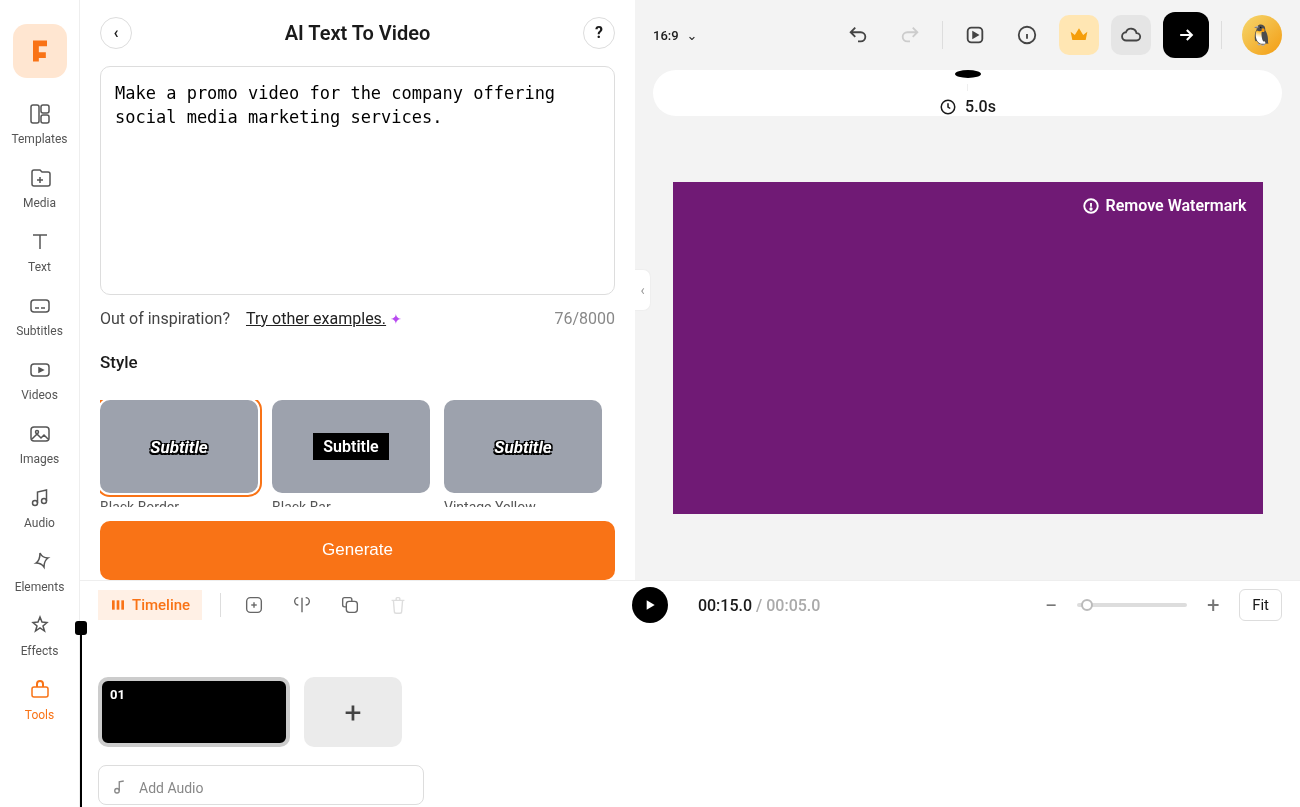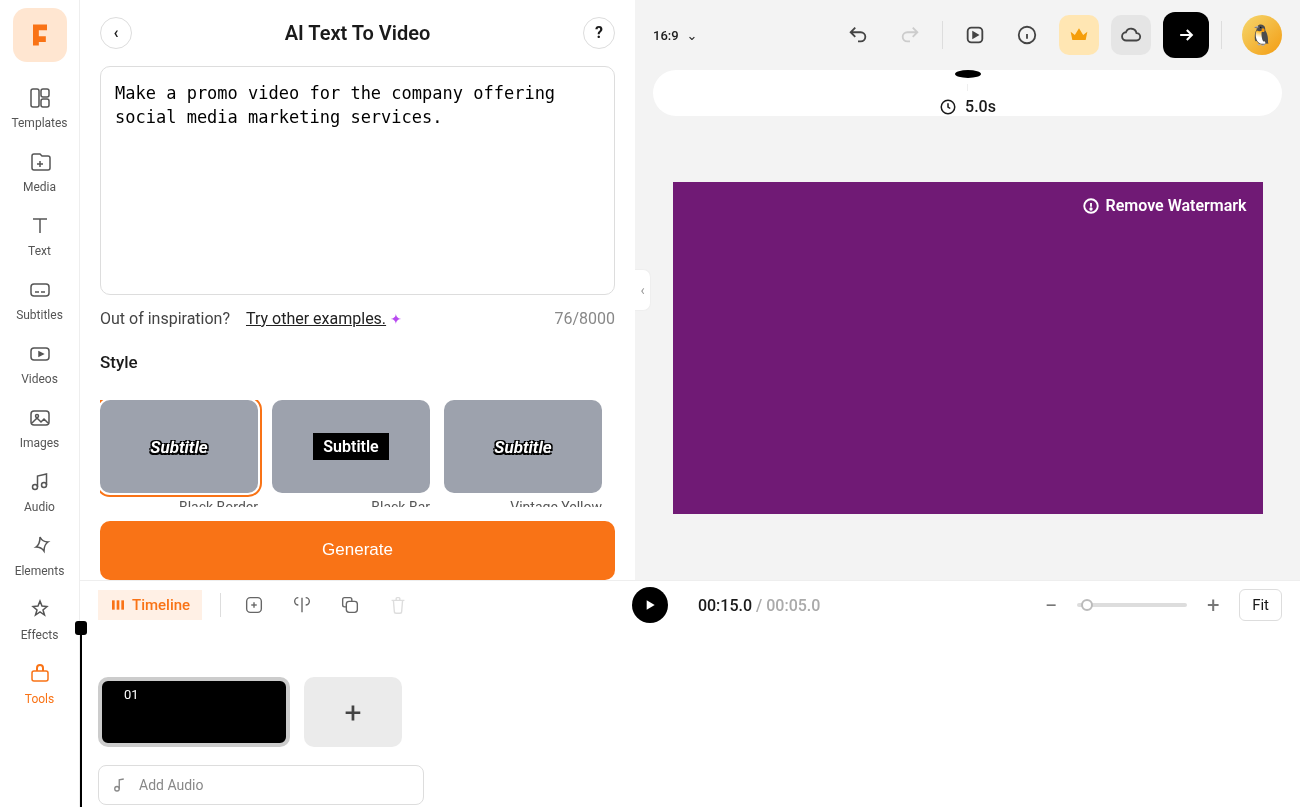--- a/index.html
+++ b/index.html
@@ -1,19 +1,19 @@
 <!DOCTYPE html>
 <html><head>
 <meta charset="utf-8">
 <style>
 * { box-sizing: border-box; margin: 0; padding: 0; }
 body { font-family: -apple-system, BlinkMacSystemFont, "Segoe UI", Roboto, sans-serif; font-size: 14px; color: #1a1a1a; background: #fff; width: 1300px; height: 807px; overflow: hidden; display: flex; }
 
 
-.sidebar { width: 80px; background: #fff; border-right: 1px solid #eee; display: flex; flex-direction: column; align-items: center; padding-top: 8px; }
+.sidebar { width: 80px; background: #fff; border-right: 1px solid #eee; display: flex; flex-direction: column; align-items: center; padding-top: 24px; }
 .logo { width: 54px; height: 54px; background: #ffe6d1; border-radius: 14px; display: flex; align-items: center; justify-content: center; margin-bottom: 12px; }
 .logo svg { width: 28px; height: 28px; }
 .side-item { width: 100%; padding: 10px 0 8px; display: flex; flex-direction: column; align-items: center; gap: 4px; cursor: pointer; color: #555; font-size: 12px; }
 .side-item.active { color: #f97316; }
 .side-item .icon-wrap { width: 28px; height: 28px; display: flex; align-items: center; justify-content: center; }
 .side-item svg { stroke: currentColor; fill: none; stroke-width: 1.5; }
 
 
 .main { flex: 1; display: flex; flex-direction: column; }
 .top-row { display: flex; height: 580px; }
@@ -23,21 +23,21 @@
 .panel-header { height: 70px; display: flex; align-items: center; justify-content: space-between; }
 .back-btn, .help-btn { width: 32px; height: 32px; border-radius: 50%; border: 1px solid #ddd; display: flex; align-items: center; justify-content: center; cursor: pointer; font-size: 16px; font-weight: bold; }
 .panel-title { font-size: 20px; font-weight: 600; }
 .prompt-box { border: 1px solid #ddd; border-radius: 10px; padding: 14px; font-size: 17px; line-height: 1.45; height: 242px; resize: none; width: 100%; outline: none; }
 .under-prompt { display: flex; justify-content: space-between; align-items: center; margin-top: 14px; font-size: 16px; color: #444; }
 .under-prompt a { text-decoration: underline; color: #222; margin-left: 12px; }
 .sparkle { color: #b84af0; margin-left: 4px; font-size: 14px; }
 .counter { color: #888; }
 .style-label { font-size: 17px; margin-top: 24px; margin-bottom: 28px; font-weight: 500; }
 .styles-row { display: flex; gap: 14px; overflow: hidden; }
-.style-card-wrap { display: flex; flex-direction: column; align-items: flex-end; gap: 6px; }
+.style-card-wrap { display: flex; flex-direction: column; align-items: flex-start; gap: 6px; }
 .style-card { width: 158px; height: 100px; border-radius: 10px; background: #9da2ad; display: flex; align-items: center; justify-content: center; cursor: pointer; position: relative; }
 .style-card.selected { outline: 2px solid #f97316; outline-offset: 2px; }
 .style-sub { font-weight: 700; font-size: 17px; font-style: italic; }
 .style-card:nth-child(1) .style-sub { color: #fff; text-shadow: -1.5px -1.5px 0 #000, 1.5px -1.5px 0 #000, -1.5px 1.5px 0 #000, 1.5px 1.5px 0 #000; }
 .style-black-bar .style-sub { background: #000; color: #fff; padding: 4px 10px; font-style: normal; font-weight: 600; font-size: 16px; }
 .style-yellow .style-sub { color: #f5d742; text-shadow: -1.5px -1.5px 0 #333, 1.5px -1.5px 0 #333, -1.5px 1.5px 0 #333, 1.5px 1.5px 0 #333; }
 .style-name { font-size: 14px; color: #555; height: 8px; overflow: hidden; }
 .generate-btn { margin-top: 14px; width: 100%; height: 63px; background: #f97316; color: #fff; border: none; border-radius: 10px; font-size: 17px; font-weight: 500; cursor: pointer; }
 .collapse-handle { position: absolute; right: -16px; top: 50%; transform: translateY(-50%); width: 16px; height: 42px; background: #fff; border: 1px solid #eee; border-left: none; border-radius: 0 8px 8px 0; display: flex; align-items: center; justify-content: center; color: #999; cursor: pointer; }
 
@@ -77,23 +77,23 @@
 .zoom-minus, .zoom-plus { font-size: 22px; color: #777; cursor: pointer; width: 24px; text-align: center; }
 .zoom-slider { width: 110px; height: 4px; background: #ddd; border-radius: 2px; position: relative; }
 .zoom-thumb { width: 12px; height: 12px; background: #fff; border: 2px solid #bbb; border-radius: 50%; position: absolute; left: 4px; top: -4px; }
 .fit-btn { border: 1px solid #ddd; border-radius: 6px; padding: 6px 12px; font-size: 15px; cursor: pointer; }
 
 .timeline-body { flex: 1; padding: 14px 18px; position: relative; }
 .playhead { position: absolute; left: 0px; top: 0; bottom: 0; width: 2px; background: #000; }
 .playhead::before { content: ''; position: absolute; top: -8px; left: -5px; width: 12px; height: 14px; background: #000; border-radius: 3px; }
 .clips-row { display: flex; gap: 14px; margin-top: 34px; }
 .clip { width: 192px; height: 70px; background: #000; border: 4px solid #ccc; border-radius: 10px; position: relative; cursor: pointer; }
-.clip-num { position: absolute; top: 6px; left: 22px; color: #fff; font-size: 13px; font-weight: 400; }
+.clip-num { position: absolute; top: 6px; left: 8px; color: #fff; font-size: 13px; font-weight: 700; }
 .add-clip { width: 98px; height: 70px; background: #ebebeb; border-radius: 10px; display: flex; align-items: center; justify-content: center; font-size: 30px; color: #444; cursor: pointer; }
-.audio-row { margin-top: 18px; width: 326px; height: 40px; border: 1px solid #ddd; border-radius: 8px; display: flex; align-items: center; padding: 16px 12px; gap: 10px; color: #888; cursor: pointer; }
+.audio-row { margin-top: 18px; width: 326px; height: 40px; border: 1px solid #ddd; border-radius: 8px; display: flex; align-items: flex-end; padding: 8px 12px; gap: 10px; color: #888; cursor: pointer; }
 </style>
 </head>
 <body>
 
 <div class="sidebar">
   <div class="logo">
     <svg viewBox="0 0 24 24">
         <path d="M6 3 H18 V8 H11 V13 H17 V18 H11 V21 H6 Z" fill="#f97316"></path>
       </svg>
   </div>

